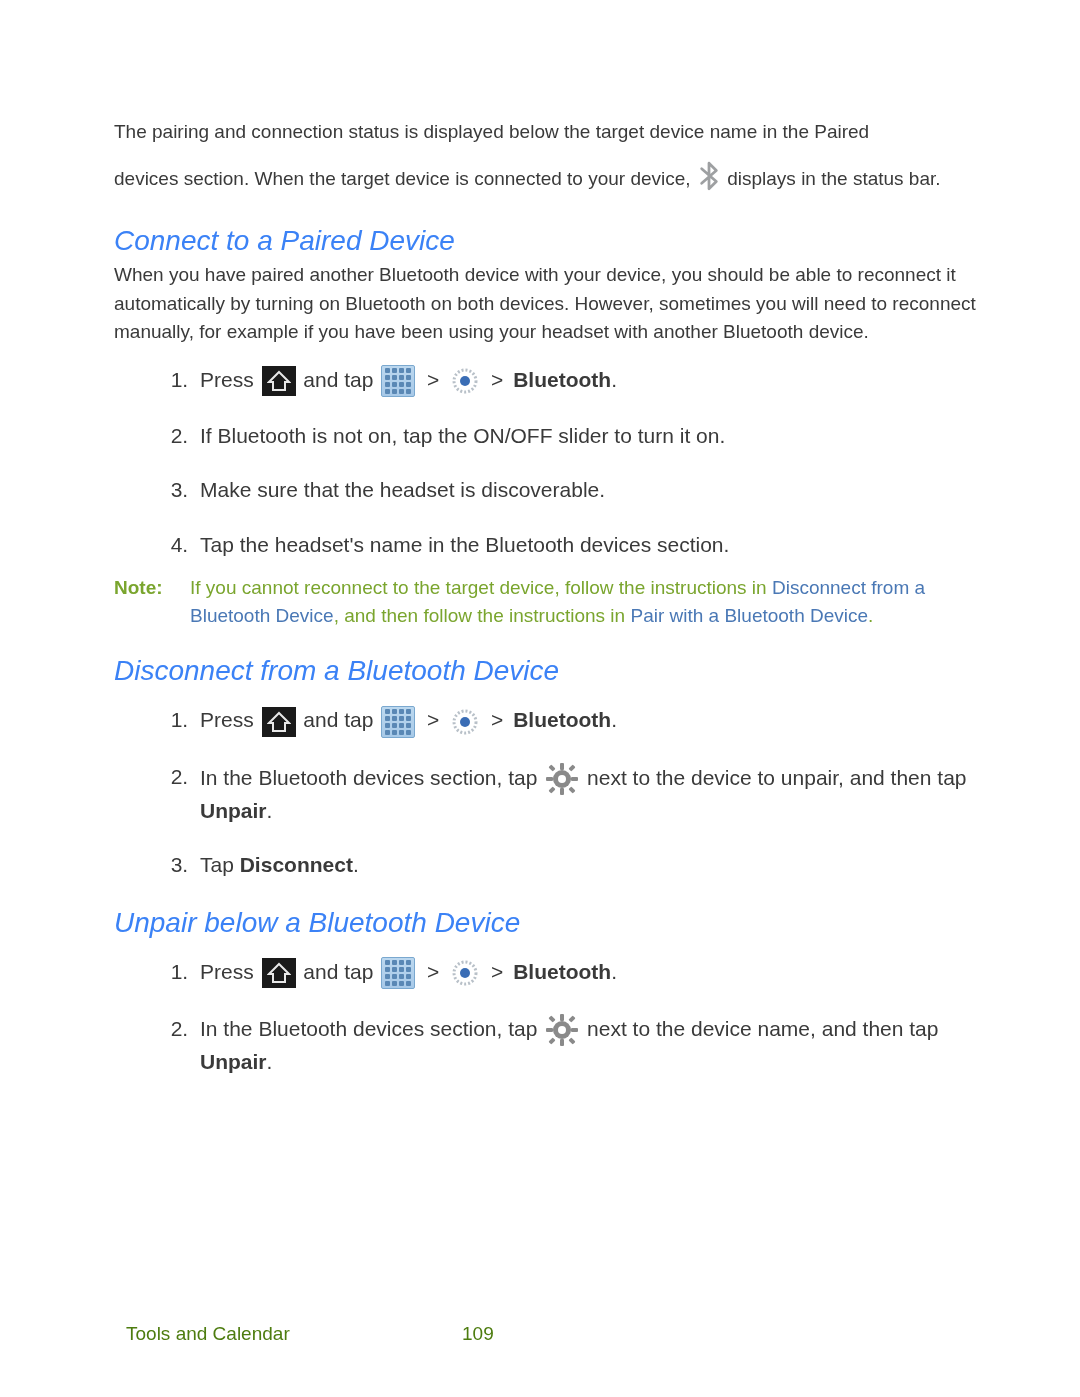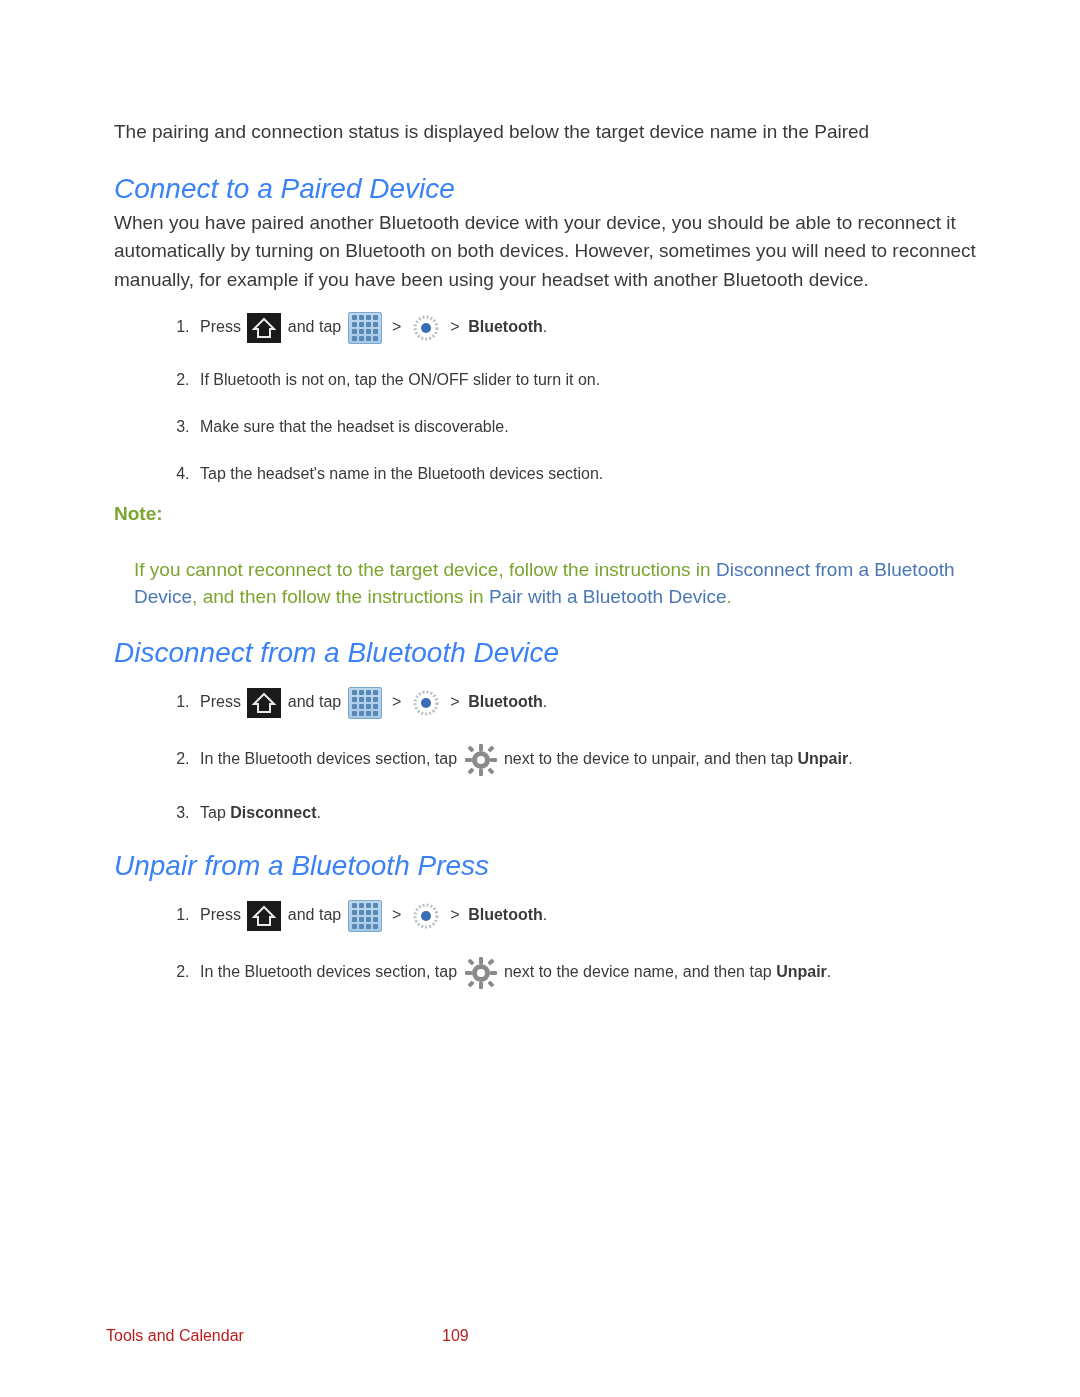--- a/index.html
+++ b/index.html
@@ -26,36 +26,35 @@
     font-family: Arial, Helvetica, sans-serif;
     font-style: italic;
     font-weight: 400;
     color: #3b82f6;
     font-size: 28px;
     margin: 26px 0 4px 0;
   }
   ol.steps {
     margin: 18px 0 10px 0;
     padding-left: 80px;
-    font-size: 16px;
+    font-size: 21px;
     color: #3a3a3a;
   }
   ol.steps li {
     padding-left: 6px;
     margin-bottom: 24px;
     line-height: 1.45;
   }
   ol.steps li:last-child { margin-bottom: 14px; }
   .bold { font-weight: bold; }
   .note-row {
     display: flex;
     font-size: 19px;
     line-height: 1.45;
     margin: 6px 0 10px 0;
-    flex-direction: column;
   }
   .note-label {
     color: #7aa52e;
     font-weight: bold;
     flex: 0 0 56px;
   }
   .note-body {
     color: #7aa52e;
     flex: 1;
     padding-left: 4px;
@@ -110,38 +109,47 @@
   .icon-gear-solid {
     width: 34px; height: 34px;
     display: inline-flex;
     align-items: center;
     justify-content: center;
     vertical-align: middle;
   }
   .footer {
     position: absolute;
     bottom: 52px;
-    left: 106px;
+    left: 126px;
     right: 110px;
-    font-size: 16px;
-    color: #b91c1c;
+    font-size: 19px;
+    color: #4d7c0f;
   }
   .footer-page {
     position: absolute;
     left: 336px;
     bottom: 0;
   }
 </style>
 </head>
 <body>
 
 <div class="page">
 
   <p class="body-text">The pairing and connection status is displayed below the target device name in the Paired</p>
 
+  <p class="body-text">
+    <span>devices section. When the target device is connected to your device, </span>
+    <span class="inline-icon icon-bt">
+      <svg width="22" height="30" viewBox="0 0 24 32">
+        <path d="M12 2 L12 30 M12 2 L20 10 L4 24 M12 30 L20 22 L4 8" stroke="#9ea0a2" stroke-width="3" fill="none" stroke-linejoin="round" stroke-linecap="round"></path>
+      </svg>
+    </span>
+    <span>displays in the status bar.</span>
+  </p>
 
   <h2 class="section-heading">Connect to a Paired Device</h2>
   <p class="body-text">When you have paired another Bluetooth device with your device, you should be able to reconnect it automatically by turning on Bluetooth on both devices. However, sometimes you will need to reconnect manually, for example if you have been using your headset with another Bluetooth device.</p>
 
   <ol class="steps">
     <li>
       <span>Press </span>
       <span class="inline-icon icon-home">
         <svg width="24" height="22" viewBox="0 0 24 22">
             <path d="M12 2 L22 12 L18 12 L18 20 L6 20 L6 12 L2 12 Z" fill="none" stroke="#e8e8e8" stroke-width="2"></path>
@@ -246,21 +254,21 @@
         </svg>
       </span>
       <span>next to the device to unpair, and then tap </span>
       <span class="bold">Unpair</span><span>.</span>
     </li>
     <li>
       <span>Tap </span><span class="bold">Disconnect</span><span>.</span>
     </li>
   </ol>
 
-  <h2 class="section-heading">Unpair from a Bluetooth Press</h2>
+  <h2 class="section-heading">Unpair below a Bluetooth Device</h2>
 
   <ol class="steps">
     <li>
       <span>Press </span>
       <span class="inline-icon icon-home">
         <svg width="24" height="22" viewBox="0 0 24 22">
             <path d="M12 2 L22 12 L18 12 L18 20 L6 20 L6 12 L2 12 Z" fill="none" stroke="#e8e8e8" stroke-width="2"></path>
           </svg>
       </span>
       <span>and tap </span>

